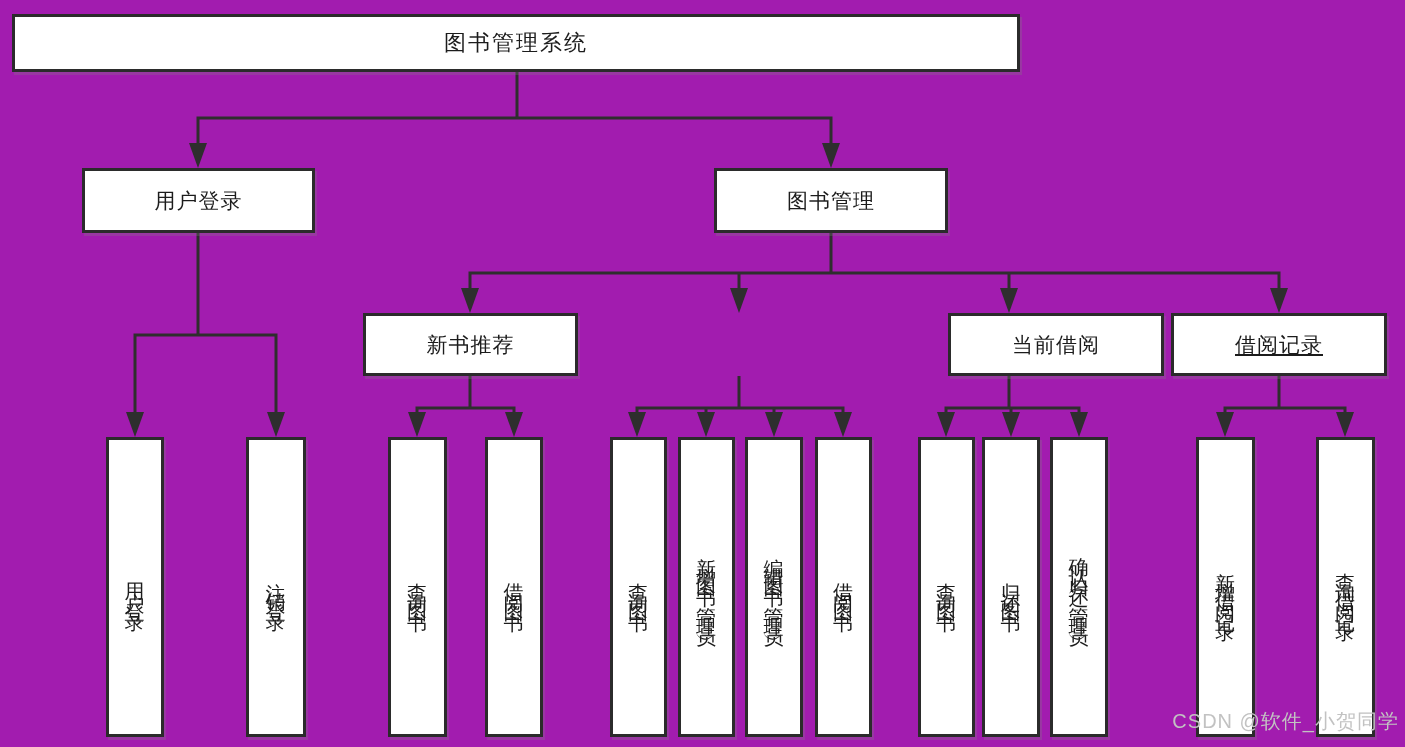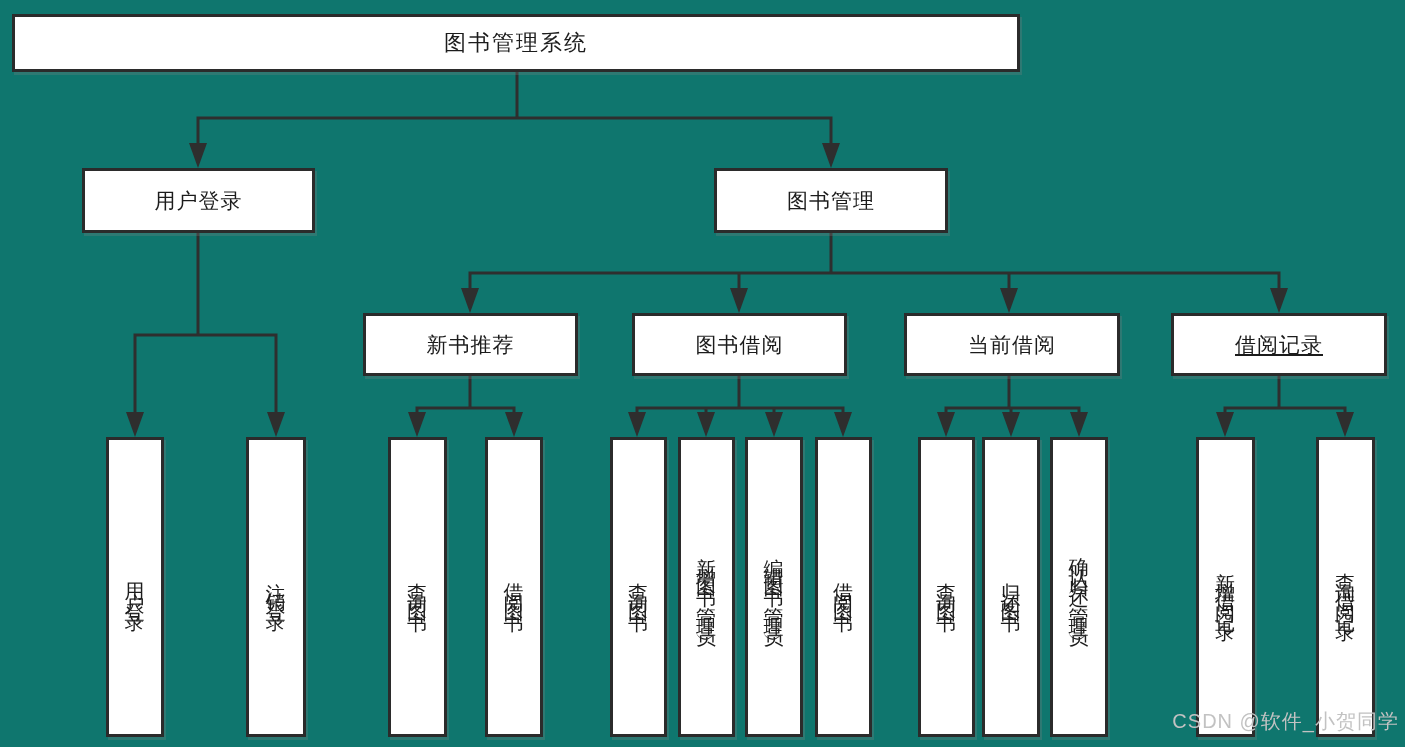--- a/index.html
+++ b/index.html
@@ -1,20 +1,20 @@
 <!DOCTYPE html>
 <html><head>
 <meta charset="utf-8">
 <style>
   html, body { margin: 0; padding: 0; background: #ffffff; }
   .canvas {
     position: relative;
     width: 1405px;
     height: 747px;
-    background: #0f766e;
+    background: #a21caf;
     overflow: hidden;
     font-family: "Liberation Sans", "DejaVu Sans", sans-serif;
   }
   .connectors {
     position: absolute;
     left: 0; top: 0;
     width: 1405px; height: 747px;
   }
   .node {
     position: absolute;
@@ -101,24 +101,21 @@
   <div class="node h" style="left:82px; top:168px; width:233px; height:65px;">
     <span>用户登录</span>
   </div>
   <div class="node h" style="left:363px; top:313px; width:215px; height:63px;">
     <span>新书推荐</span>
   </div>
 
   <div class="node h" style="left:714px; top:168px; width:234px; height:65px;">
     <span>图书管理</span>
   </div>
-  <div class="node h" style="left:632px; top:313px; width:215px; height:63px;">
-    <span>图书借阅</span>
-  </div>
-  <div class="node h" style="left:904px; top:313px; width:216px; height:63px;align-items:center;">
+  <div class="node h" style="left:948px; top:313px; width:216px; height:63px;align-items:center;">
     <span>当前借阅</span>
   </div>
   <div class="node h" style="left:1171px; top:313px; width:216px; height:63px;text-decoration:underline;">
     <span>借阅记录</span>
   </div>
 
   <div class="node v" style="left:106px; top:437px; width:58px; height:300px;">
     <span>用户登录</span>
   </div>
   <div class="node v" style="left:246px; top:437px; width:60px; height:300px;">

